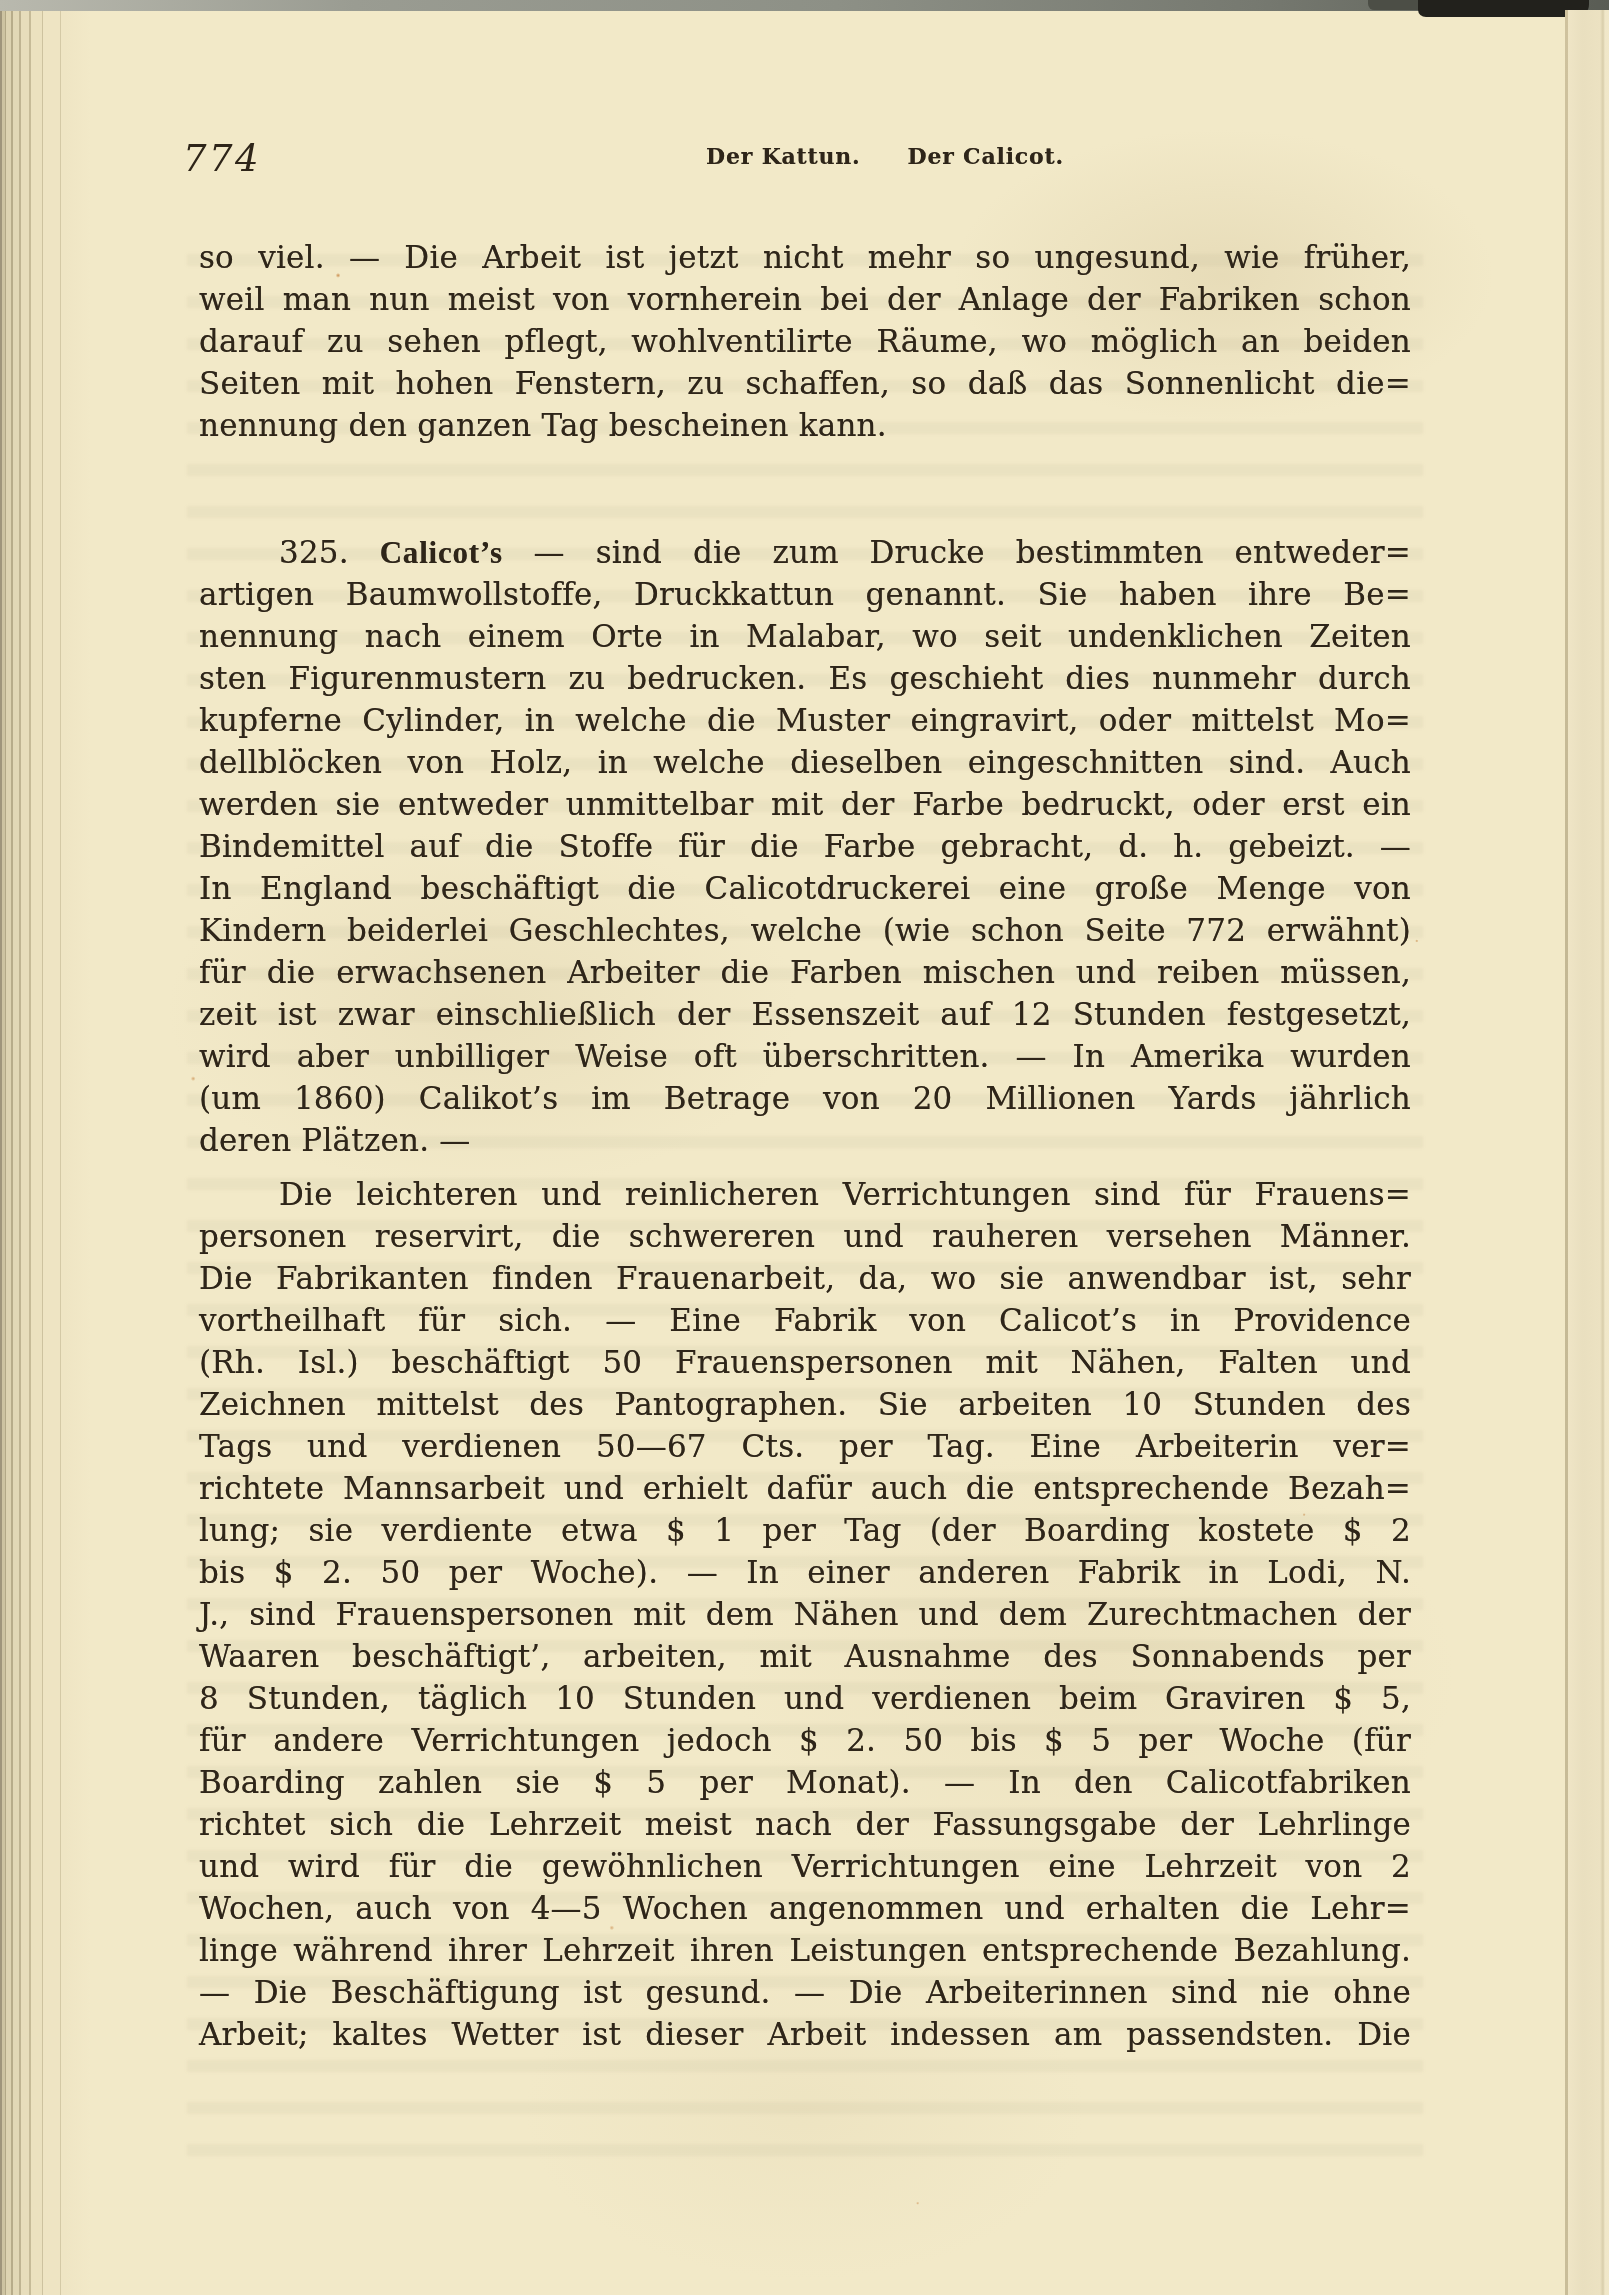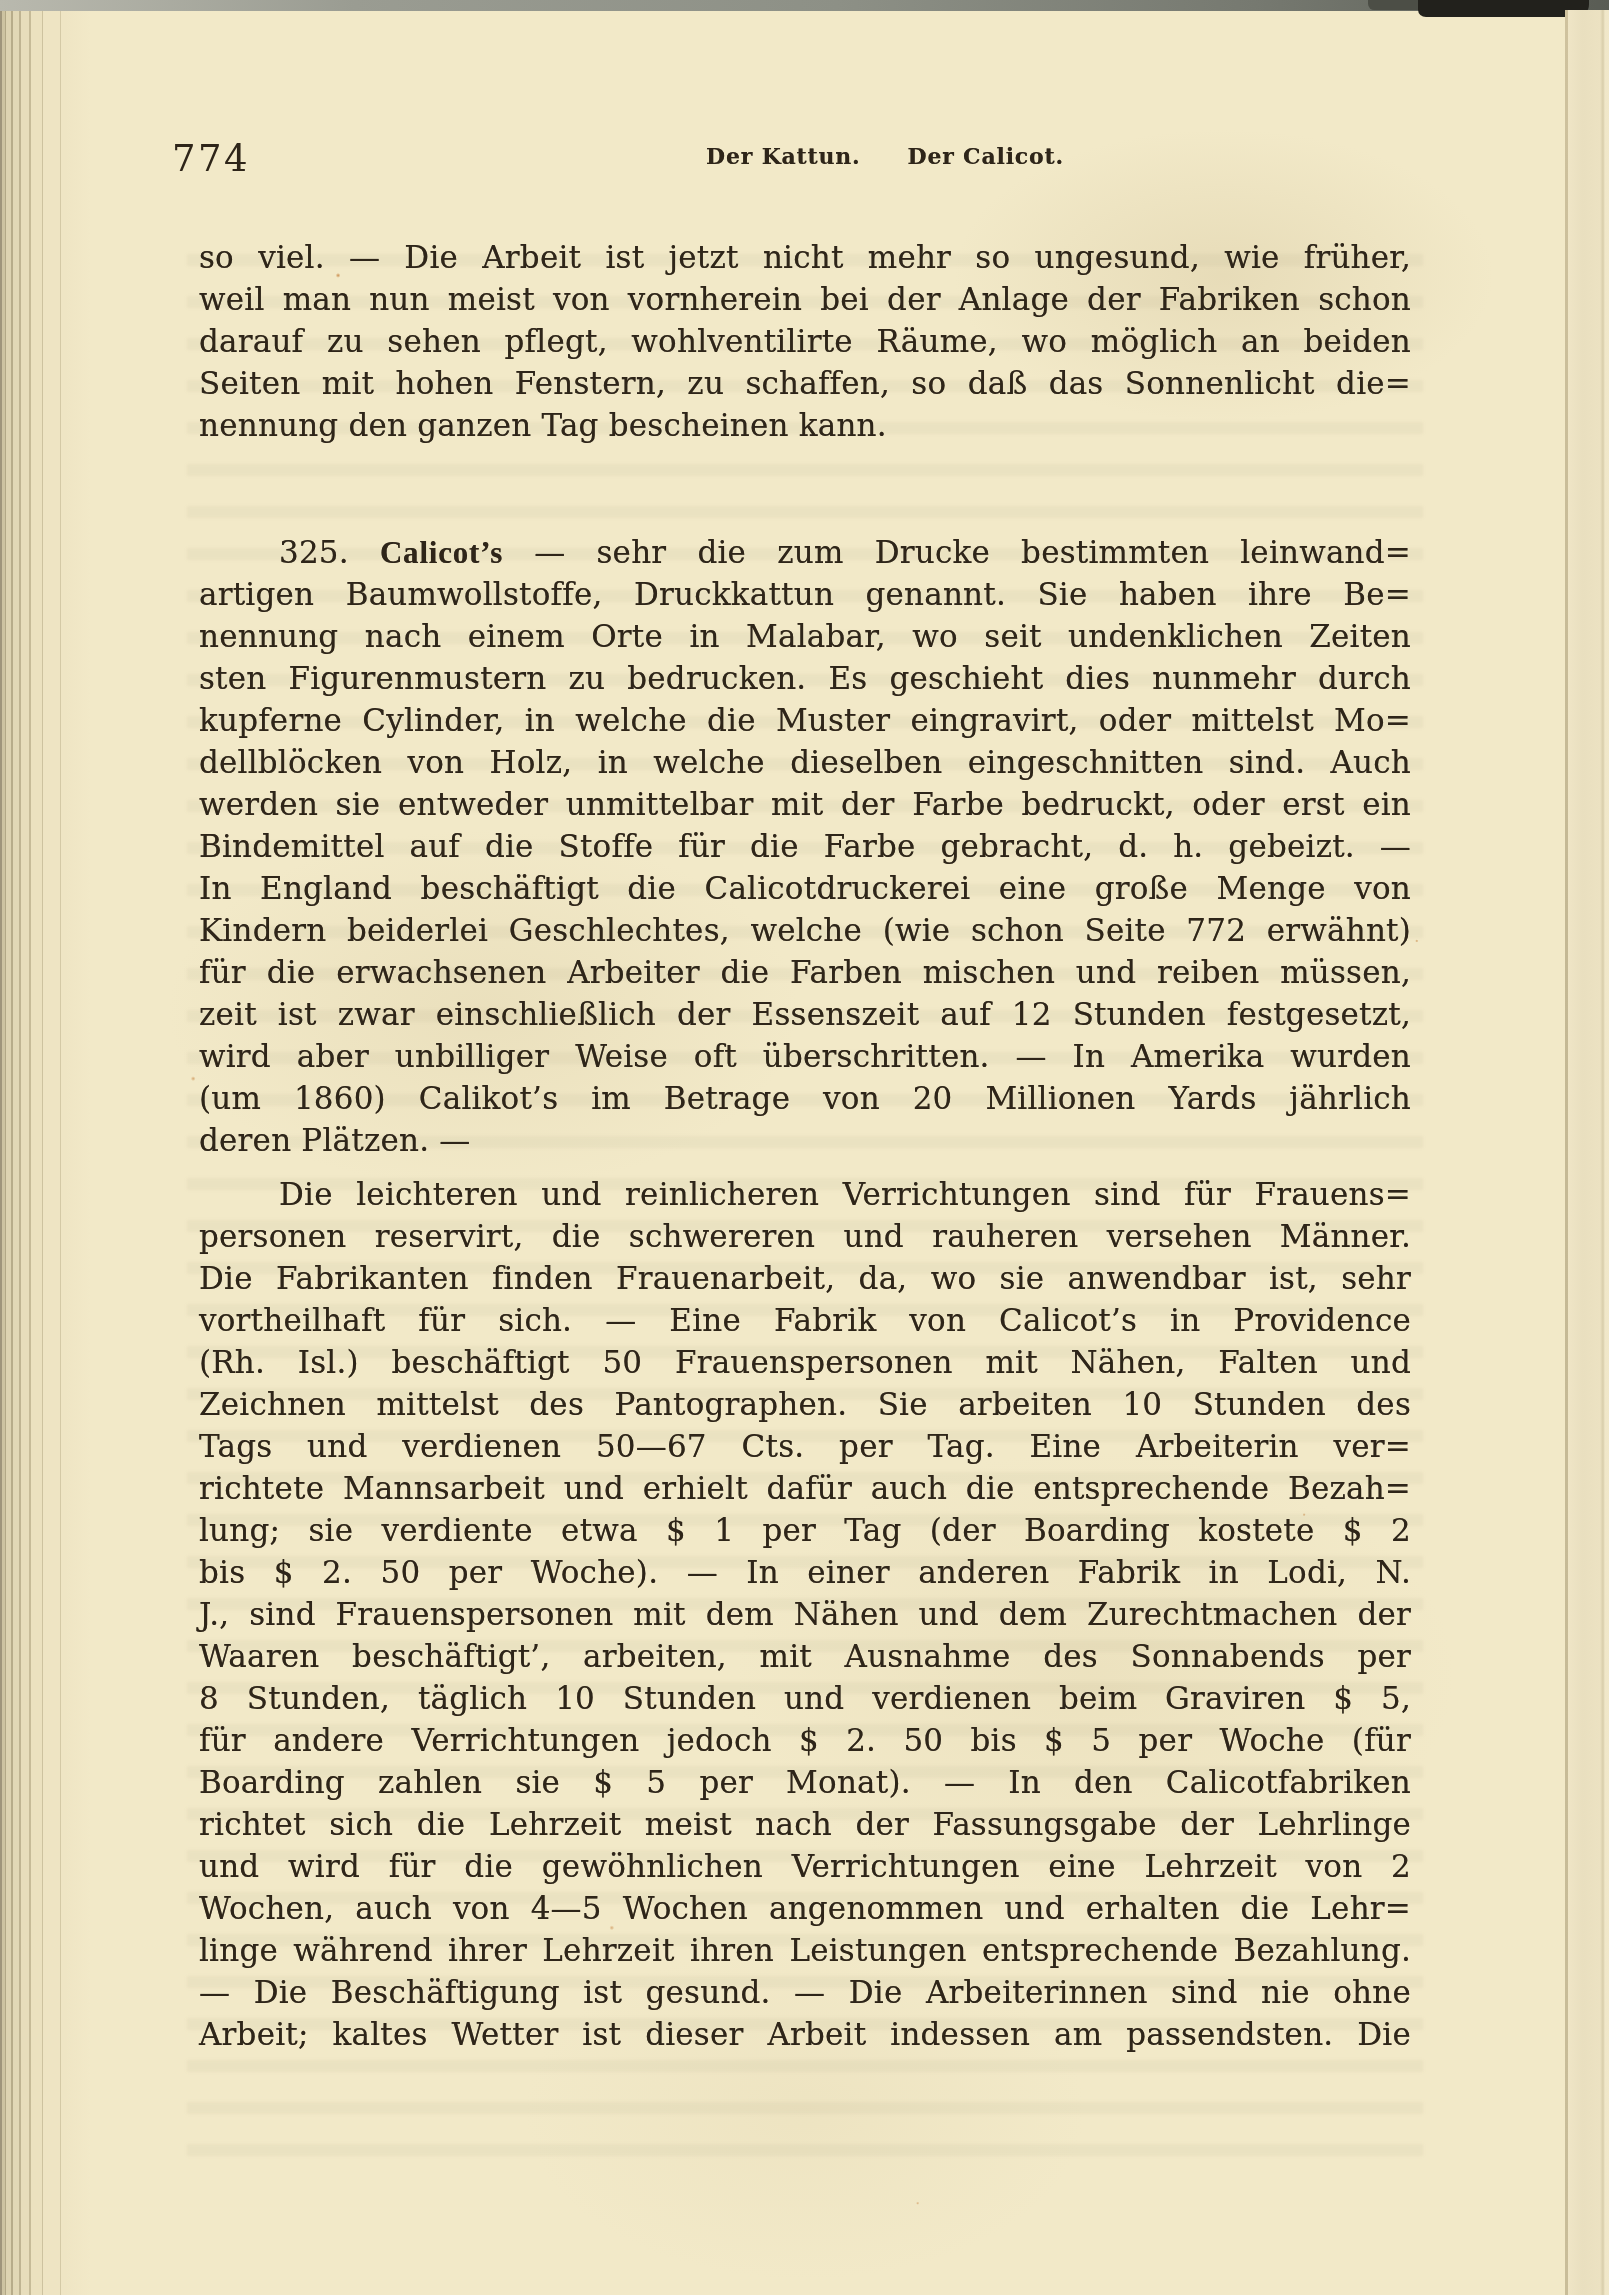--- a/index.html
+++ b/index.html
@@ -50,21 +50,21 @@
     position:absolute;left:1568px;top:9.7px;width:42px;height:2286px;
     background:linear-gradient(90deg,#efe5c6 0,#e9dfbf 14.5px,#ece2c2 32px,#d8cdaa 35px,#f0e7c9 37px,#f1e8ca 42px);
   }
   
   .ghost{
     position:absolute;left:187px;top:224px;width:1236px;height:1932px;z-index:1;
     background:repeating-linear-gradient(0deg, rgba(122,110,82,.06) 0 12px, rgba(122,110,82,0) 12px 42px);
     filter:blur(1.6px);
   }
   .running-header{position:absolute;left:0;top:0;width:1610px;z-index:2;}
-  .page-number{position:absolute;left:172px;top:137px;font-size:37px;letter-spacing:2.4px;}
+  .page-number{position:absolute;left:183px;top:137px;font-size:37px;letter-spacing:2.4px;font-style:italic;}
   .header-title{
     position:absolute;left:267px;top:143px;width:1236px;text-align:center;
     font-weight:bold;font-size:22px;letter-spacing:0.8px;
     text-shadow:0 0 0.6px rgba(46,37,25,.6);
   }
   .header-gap{display:inline-block;width:47px;}
   .text-block{position:absolute;left:187px;top:224px;width:1236px;z-index:2;}
   .paragraph{margin:12px;}
   .line{
     height:42px;line-height:42px;font-size:31px;
@@ -98,21 +98,21 @@
 
   <main class="text-block">
       <div class="paragraph">
         <div class="line">so viel. — Die Arbeit ist jetzt nicht mehr so ungesund, wie früher,</div>
         <div class="line">weil man nun meist von vornherein bei der Anlage der Fabriken schon</div>
         <div class="line">darauf zu sehen pflegt, wohlventilirte Räume, wo möglich an beiden</div>
         <div class="line">Seiten mit hohen Fenstern, zu schaffen, so daß das Sonnenlicht die=</div>
         <div class="line no-just">nennung den ganzen Tag bescheinen kann.</div>
       </div>
       <div class="paragraph" style="margin-top: 85px;">
-        <div class="line indent"><span>325. </span><span class="head">Calicot’s</span><span> — sehr die zum Drucke bestimmten leinwand=</span></div>
+        <div class="line indent"><span>325. </span><span class="head">Calicot’s</span><span> — sind die zum Drucke bestimmten entweder=</span></div>
         <div class="line">artigen Baumwollstoffe, Druckkattun genannt. Sie haben ihre Be=</div>
         <div class="line">nennung nach einem Orte in Malabar, wo seit undenklichen Zeiten</div>
         <div class="line">sten Figurenmustern zu bedrucken. Es geschieht dies nunmehr durch</div>
         <div class="line">kupferne Cylinder, in welche die Muster eingravirt, oder mittelst Mo=</div>
         <div class="line">dellblöcken von Holz, in welche dieselben eingeschnitten sind. Auch</div>
         <div class="line">werden sie entweder unmittelbar mit der Farbe bedruckt, oder erst ein</div>
         <div class="line">Bindemittel auf die Stoffe für die Farbe gebracht, d. h. gebeizt. —</div>
         <div class="line">In England beschäftigt die Calicotdruckerei eine große Menge von</div>
         <div class="line">Kindern beiderlei Geschlechtes, welche (wie schon Seite 772 erwähnt)</div>
         <div class="line">für die erwachsenen Arbeiter die Farben mischen und reiben müssen,</div>

